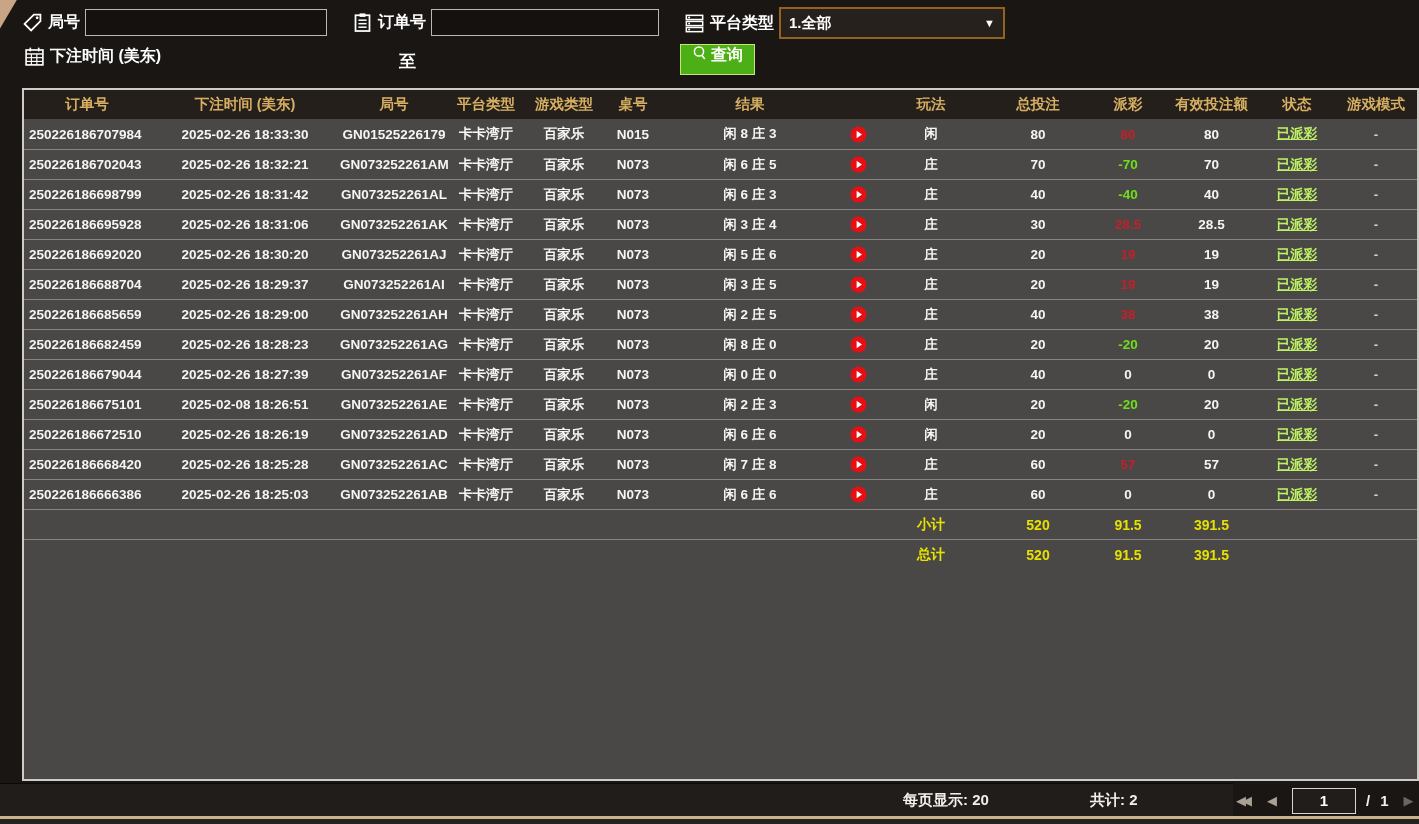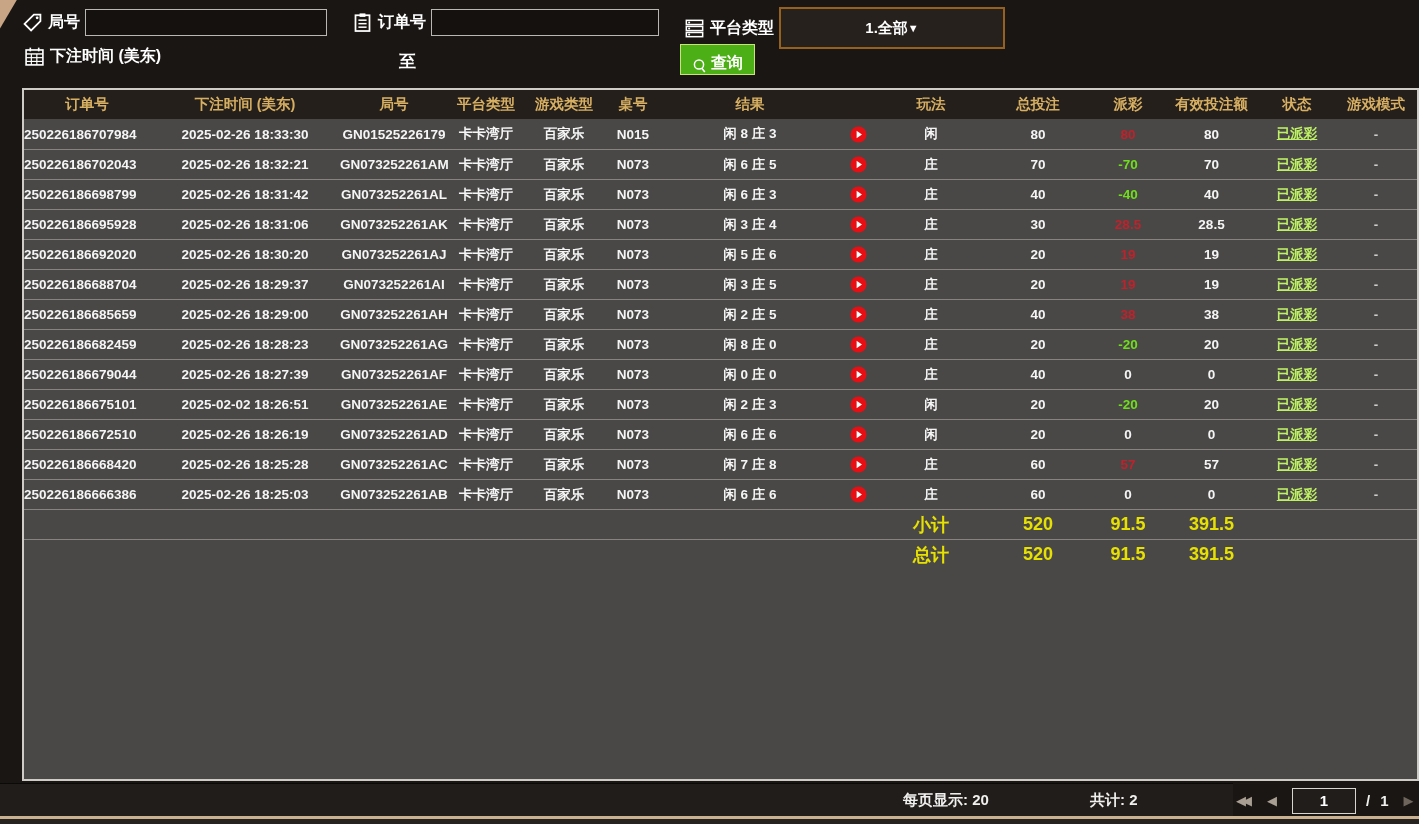--- a/index.html
+++ b/index.html
@@ -25,41 +25,41 @@
     font-family:inherit; font-weight:bold; }
   .select{ display:flex; align-items:center; justify-content:space-between;
     border:2px solid #96611f; background:#26211c; color:#fff;
     font-size:15px; padding:0 8px; cursor:pointer; }
   .select .caret{ font-size:11px; color:#fff; }
   .date-select{ background:#3f3831; border-width:2px; font-size:15px;
     justify-content:center; gap:4px;margin-top:46px; }
   .query-btn{ position:absolute; left:680px; top:44px; width:75px; height:31px;
     background:#4caf16; border:1.5px solid #c9e27a; color:#fff;
     font-size:16px; font-weight:bold; font-family:inherit;
-    display:flex; align-items:flex-end; justify-content:center; gap:3px; cursor:pointer; }
+    display:flex; align-items:flex-start; justify-content:center; gap:3px; cursor:pointer; }
   .query-btn svg{ width:16px; height:16px; }
 
   
   .table-wrap{ position:absolute; left:22px; top:88px; width:1397px; height:693px;
     border:2px solid #cfccc8; background:#4a4847; overflow:hidden; }
   .grid-row{ display:grid;
     grid-template-columns:126px 190px 108px 76px 80px 58px 176px 40px 106px 108px 72px 95px 76px auto;
     align-items:center; }
   .thead-row{ height:29px; background:#241f1b; color:#d7af62; font-size:14.5px; }
   .thead-row .cell{ text-align:center; }
   .trow{ height:30px; border-top:1px solid #868380; color:#f5f5f5; font-size:13.5px; }
   .trow:first-child{ border-top:none; }
   .cell{ text-align:center; white-space:nowrap; overflow:hidden; }
-  .cell.left{ text-align:left; }
+  .cell.left{ text-align:left; padding-left:5px; }
   .pos{ color:#c0212b; }
   .neg{ color:#6fdf1c; }
   .zero{ color:#f5f5f5; }
   .status{ color:#bef264;text-decoration:underline; }
   .mode{ color:#cccccc; }
-  .totals{ color:#e6e100; font-size:18px; }
+  .totals{ color:#e6e100; font-size:14px; }
   .play-wrap{ display:flex; justify-content:center; align-items:center; cursor:pointer; }
   .play-wrap svg{ width:17px; height:17px; }
 
   
   .pagination{ position:absolute; left:0; top:783px; width:1233px; height:34px;
     background:#211d1a; border-top:1px solid #0c0a08;
     display:flex; align-items:center; font-size:15px; color:#f0efee; }
   .pg-perpage{ position:absolute; left:903px; }
   .pg-total{ position:absolute; left:1090px; }
   .pager{ position:absolute; left:1232px; display:flex; align-items:center; gap:10px; }
@@ -110,21 +110,21 @@
       <svg viewBox="0 0 18 18">
           <rect x="2" y="2" width="14" height="3.6" fill="none" stroke="#ffffff" stroke-width="1.3"></rect>
           <rect x="2" y="7.2" width="14" height="3.6" fill="none" stroke="#ffffff" stroke-width="1.3"></rect>
           <rect x="2" y="12.4" width="14" height="3.6" fill="none" stroke="#ffffff" stroke-width="1.3"></rect>
           <circle cx="4.4" cy="3.8" r="0.9" fill="#ffffff"></circle>
           <circle cx="4.4" cy="9" r="0.9" fill="#ffffff"></circle>
           <circle cx="4.4" cy="14.2" r="0.9" fill="#ffffff"></circle>
         </svg>
     </span>
     <span class="f-label">平台类型</span>
-    <div class="select" style="width:226px; height:42px;justify-content:center;">
+    <div class="select" style="width:226px; height:32px;">
       <span>1.全部</span>
       <span class="caret">▼</span>
     </div>
   </div>
 
   <div class="f-item" style="left:24px; top:46px;">
     <span class="f-icon">
       <svg viewBox="0 0 18 18">
           <rect x="1.8" y="3.4" width="14.4" height="12.8" fill="none" stroke="#ffffff" stroke-width="1.4"></rect>
           <line x1="5.4" y1="1.4" x2="5.4" y2="4.6" stroke="#ffffff" stroke-width="1.4"></line>
@@ -363,21 +363,21 @@
           </div>
           <div class="cell">庄</div>
           <div class="cell">40</div>
           <div class="cell zero">0</div>
           <div class="cell">0</div>
           <div class="cell status">已派彩</div>
           <div class="cell mode">-</div>
         </div>
         <div class="grid-row trow">
           <div class="cell left">250226186675101</div>
-          <div class="cell">2025-02-02 18:26:51</div>
+          <div class="cell">2025-02-08 18:26:51</div>
           <div class="cell">GN073252261AE</div>
           <div class="cell">卡卡湾厅</div>
           <div class="cell">百家乐</div>
           <div class="cell">N073</div>
           <div class="cell">闲 2 庄 3</div>
           <div class="cell play-wrap">
             <svg viewBox="0 0 17 17">
               <circle cx="8.5" cy="8.5" r="8" fill="#e70f13"></circle>
               <path d="M6.6 4.8 L12 8.5 L6.6 12.2 Z" fill="#ffffff"></path>
             </svg>

